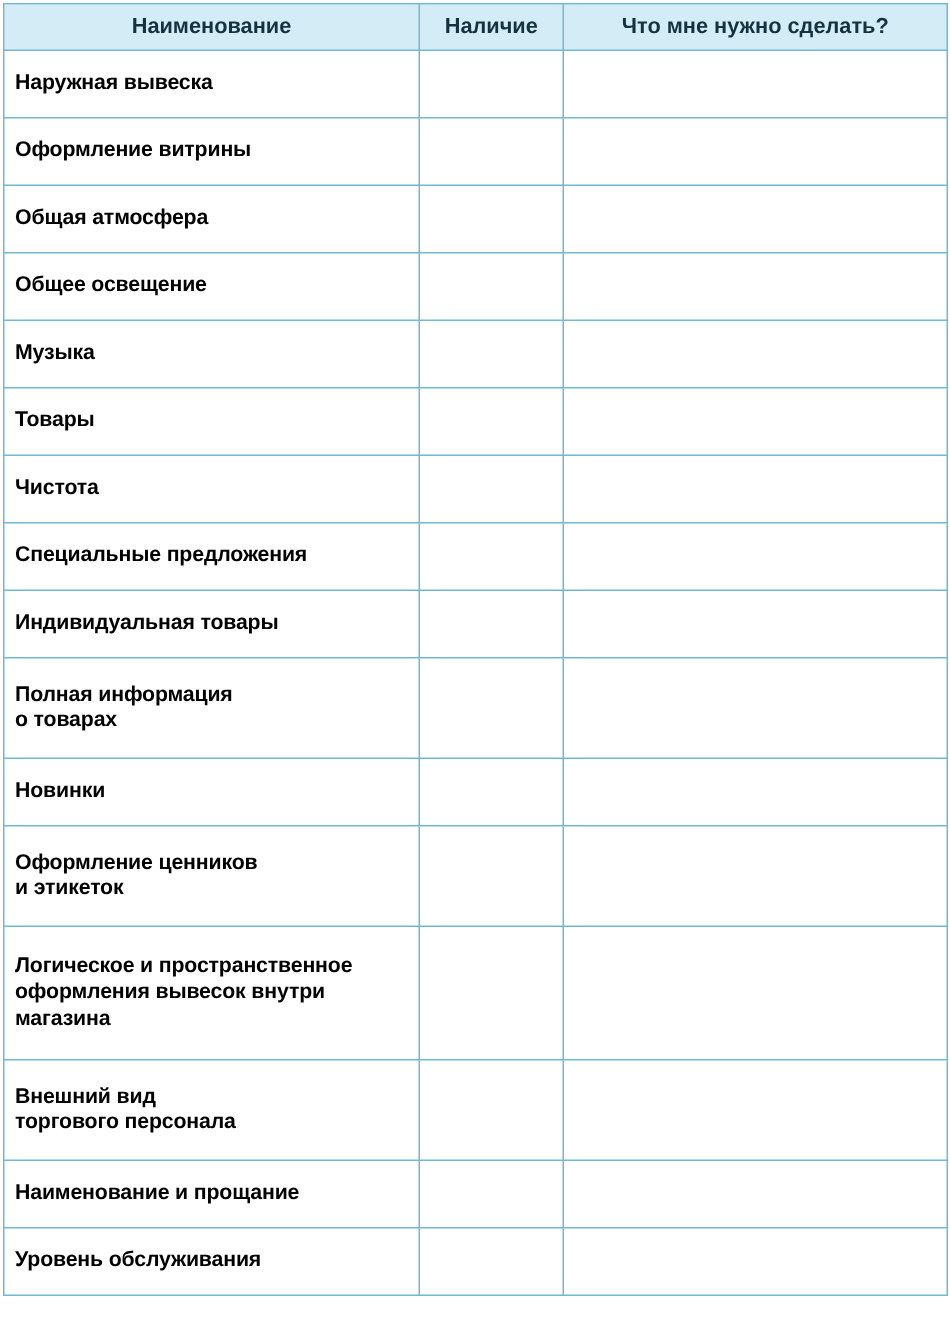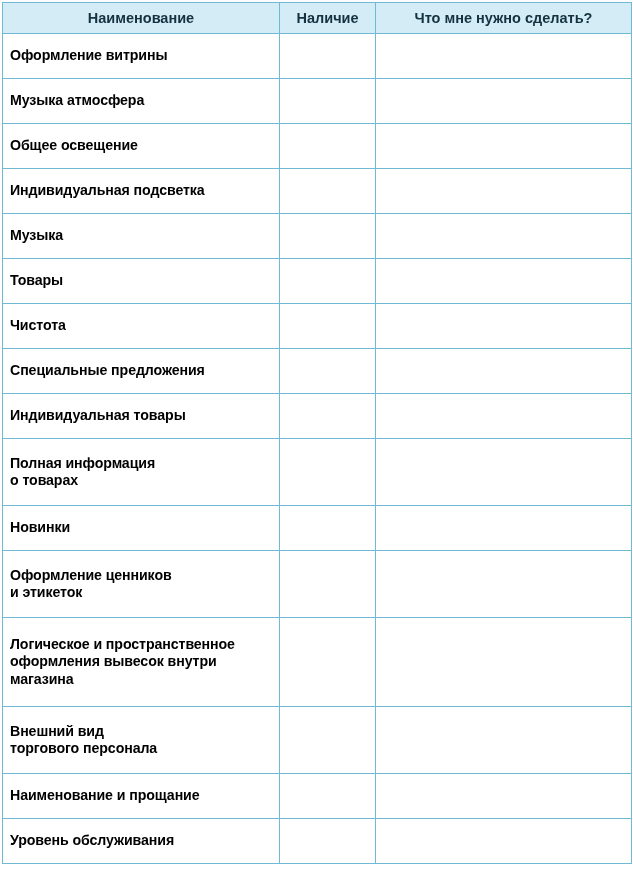--- a/index.html
+++ b/index.html
@@ -74,42 +74,42 @@
     <thead>
       <tr>
         <th>Наименование</th>
         <th>Наличие</th>
         <th>Что мне нужно сделать?</th>
       </tr>
     </thead>
     <tbody id="tbody">
         <tr class="r1">
           <td class="name-cell">
+            <span class="nm-line">Наружная вывеска</span>
+          </td>
+          <td class="blank-cell"></td>
+          <td class="blank-cell"></td>
+        </tr>
+        <tr class="r1">
+          <td class="name-cell">
             <span class="nm-line">Оформление витрины</span>
           </td>
           <td class="blank-cell"></td>
           <td class="blank-cell"></td>
         </tr>
         <tr class="r1">
           <td class="name-cell">
-            <span class="nm-line">Музыка атмосфера</span>
+            <span class="nm-line">Общая атмосфера</span>
           </td>
           <td class="blank-cell"></td>
           <td class="blank-cell"></td>
         </tr>
         <tr class="r1">
           <td class="name-cell">
             <span class="nm-line">Общее освещение</span>
-          </td>
-          <td class="blank-cell"></td>
-          <td class="blank-cell"></td>
-        </tr>
-        <tr class="r1">
-          <td class="name-cell">
-            <span class="nm-line">Индивидуальная подсветка</span>
           </td>
           <td class="blank-cell"></td>
           <td class="blank-cell"></td>
         </tr>
         <tr class="r1">
           <td class="name-cell">
             <span class="nm-line">Музыка</span>
           </td>
           <td class="blank-cell"></td>
           <td class="blank-cell"></td>

